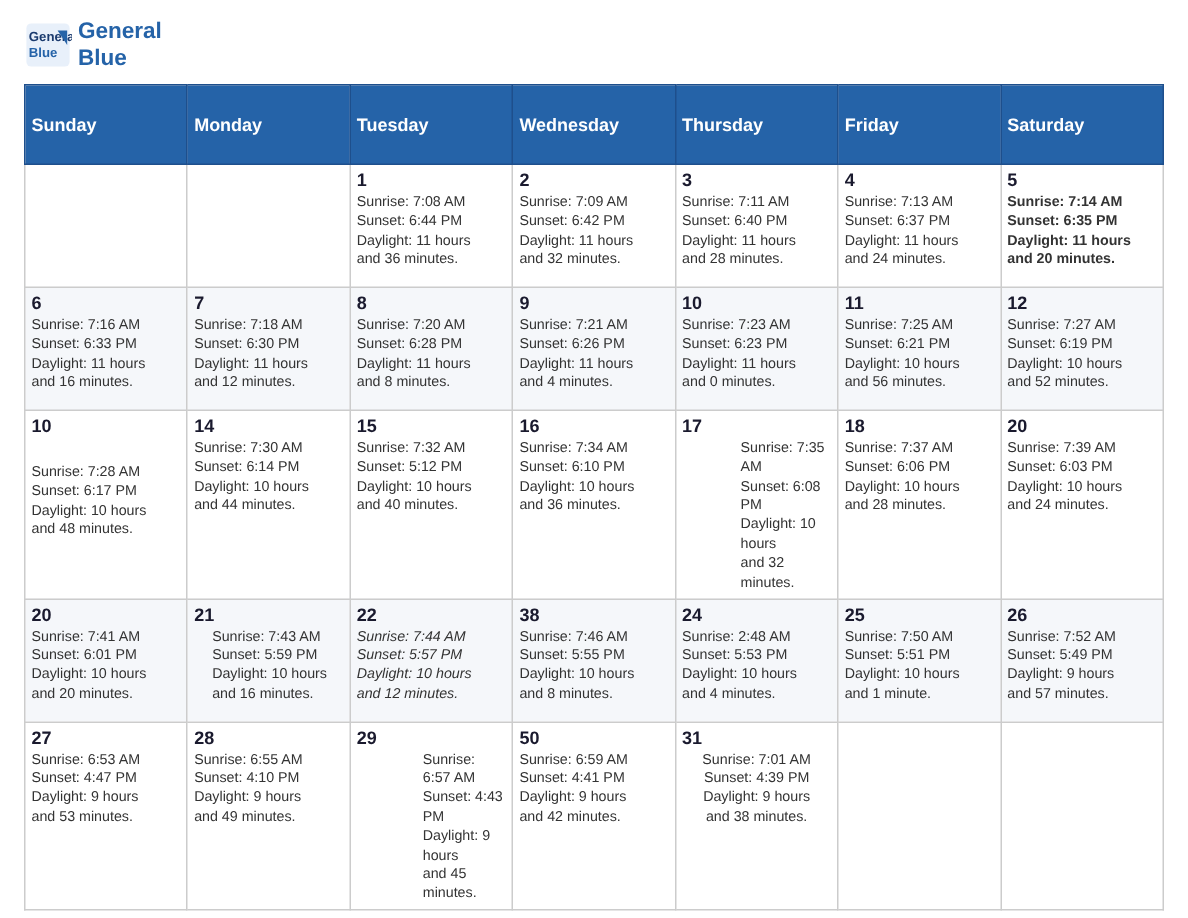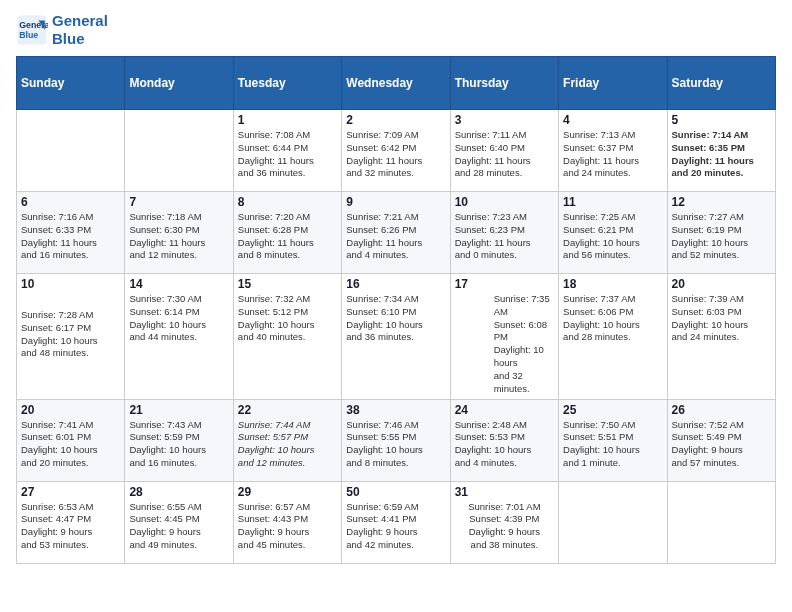--- a/index.html
+++ b/index.html
@@ -276,21 +276,21 @@
         <tr>
           <td>
             <span class="day-num">20</span>
             <div class="day-info" style="white-space: pre-line;">Sunrise: 7:41 AM
 Sunset: 6:01 PM
 Daylight: 10 hours
 and 20 minutes.</div>
           </td>
           <td>
             <span class="day-num">21</span>
-            <div class="day-info" style="white-space: pre-line;">Sunrise: 7:43 AM
+            <div class="day-info" style="white-space: pre-line; margin-left: 12px;">Sunrise: 7:43 AM
 Sunset: 5:59 PM
 Daylight: 10 hours
 and 16 minutes.</div>
           </td>
           <td>
             <span class="day-num">22</span>
             <div class="day-info" style="white-space: pre-line; font-style: italic;">Sunrise: 7:44 AM
 Sunset: 5:57 PM
 Daylight: 10 hours
 and 12 minutes.</div>
@@ -328,27 +328,27 @@
           <td>
             <span class="day-num">27</span>
             <div class="day-info" style="white-space: pre-line;">Sunrise: 6:53 AM
 Sunset: 4:47 PM
 Daylight: 9 hours
 and 53 minutes.</div>
           </td>
           <td>
             <span class="day-num">28</span>
             <div class="day-info" style="white-space: pre-line;">Sunrise: 6:55 AM
-Sunset: 4:45 PM
+Sunset: 4:10 PM
 Daylight: 9 hours
 and 49 minutes.</div>
           </td>
           <td>
             <span class="day-num">29</span>
-            <div class="day-info" style="white-space: pre-line;">Sunrise: 6:57 AM
+            <div class="day-info" style="white-space: pre-line; margin-left: 44px;">Sunrise: 6:57 AM
 Sunset: 4:43 PM
 Daylight: 9 hours
 and 45 minutes.</div>
           </td>
           <td>
             <span class="day-num">50</span>
             <div class="day-info" style="white-space: pre-line;">Sunrise: 6:59 AM
 Sunset: 4:41 PM
 Daylight: 9 hours
 and 42 minutes.</div>

